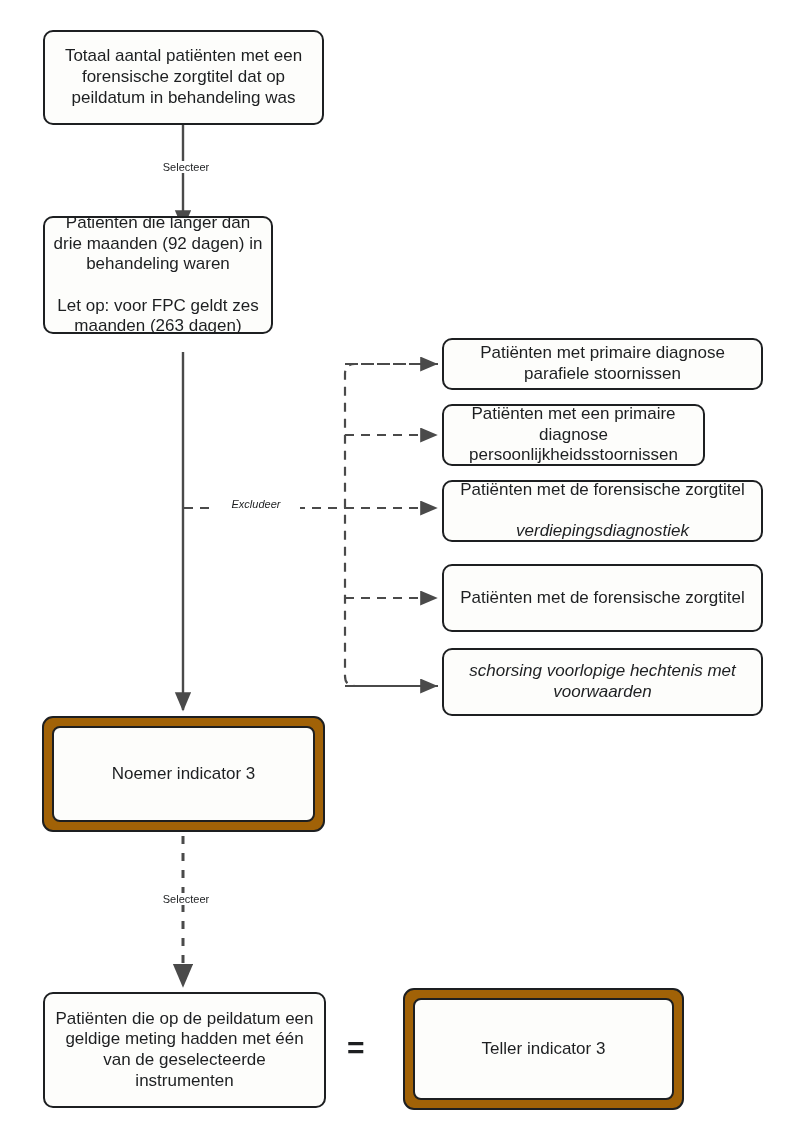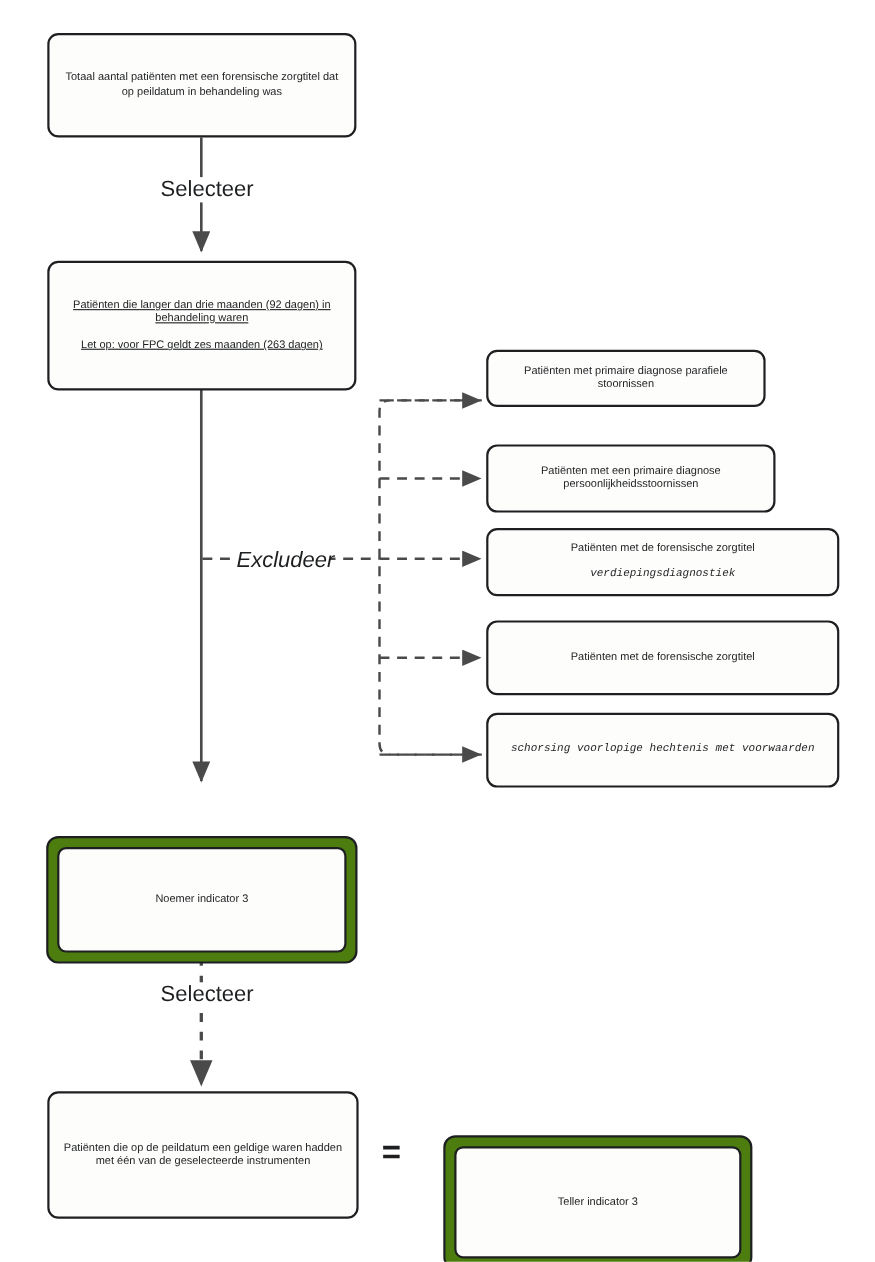--- a/index.html
+++ b/index.html
@@ -36,64 +36,62 @@
     box-sizing: border-box;
     border: 2.2px solid #1d1f21;
     border-radius: 10px;
     background: #fdfdfb;
     display: flex;
     align-items: center;
     justify-content: flex-end;
     text-align: center;
     padding: 4px 8px;
     line-height: 1.22;
-    font-size: 10px;
+    font-size: 17px;
   }
   .node .txt {
     display: block;
     width: 100%;
     white-space: pre-line;
   }
   .node.double {
     border-radius: 11px;
-    background: #4d7c0f;
+    background: #a16207;
     padding: 8px;
-    margin-top: 44px;
   }
   .node.double > .inner {
     box-sizing: border-box;
     width: 100%;
     height: 100%;
     border: 2.2px solid #1d1f21;
     border-radius: 8px;
     background: #fdfdfb;
     display: flex;
     align-items: center;
     justify-content: center;
     text-align: center;
   }
   .edge-label {
     position: absolute;
-    font-size: 20px;
+    font-size: 11px;
     color: #1d1f21;
     background: #ffffff;
     padding: 0 3px;
     white-space: nowrap;
     text-align: center;
   }
   .equals-sign {
     position: absolute;
     font-size: 30px;
     font-weight: 600;
     color: #1d1f21;
     line-height: 1;
   }
   .ital {
     font-style: italic;
-    font-family: Liberation Mono, monospace;
   }
 </style>
 </head>
 <body>
 
 <div id="diagram-root">
 
   <svg class="connector-layer" viewBox="0 0 795 1147">
     <defs>
       <marker id="arrowSolid" markerWidth="9" markerHeight="9" refX="7.4" refY="3.4" orient="auto" markerUnits="strokeWidth">
@@ -120,30 +118,30 @@
 
     <line x1="183" y1="836" x2="183" y2="986" stroke="#4a4a4a" stroke-width="3" stroke-dasharray="8,9" marker-end="url(#arrowSolid)"></line>
   </svg>
 
   <div class="node" style="left:43px; top:30px; width:281px; height:95px;">
     <span class="txt">Totaal aantal patiënten met een forensische zorgtitel dat op peildatum in behandeling was</span>
   </div>
 
   <div class="edge-label" style="left:143px; top:161px; width:80px;">Selecteer</div>
 
-  <div class="node" style="left:43px; top:237px; width:281px; height:118px;text-decoration:underline;">
+  <div class="node" style="left:43px; top:216px; width:230px; height:118px;">
     <span class="txt">
       <span style="display: block;">Patiënten die langer dan drie maanden (92 dagen) in behandeling waren</span>
       <span style="display: block;">Let op: voor FPC geldt zes maanden (263 dagen)</span>
     </span>
   </div>
 
   <div class="edge-label" style="left:212px; top:498px; width:82px;font-style:italic;">Excludeer</div>
 
-  <div class="node" style="left:442px; top:318px; width:254px; height:52px;">
+  <div class="node" style="left:442px; top:338px; width:321px; height:52px;">
     <span class="txt">
       <span style="display: block;">Patiënten met primaire diagnose parafiele stoornissen</span>
     </span>
   </div>
 
   <div class="node" style="left:442px; top:404px; width:263px; height:62px;">
     <span class="txt">
       <span style="display: block;">Patiënten met een primaire diagnose persoonlijkheidsstoornissen</span>
     </span>
   </div>
@@ -169,21 +167,21 @@
 
   <div class="node double" style="left:42px; top:716px; width:283px; height:116px;">
     <div class="inner">
       <span class="txt">Noemer indicator 3</span>
     </div>
   </div>
 
   <div class="edge-label" style="left:143px; top:893px; width:80px;">Selecteer</div>
 
   <div class="node" style="left:43px; top:992px; width:283px; height:116px;">
-    <span class="txt">Patiënten die op de peildatum een geldige waren hadden met één van de geselecteerde instrumenten</span>
+    <span class="txt">Patiënten die op de peildatum een geldige meting hadden met één van de geselecteerde instrumenten</span>
   </div>
 
   <div class="equals-sign" style="left:347px; top:1033px;">=</div>
 
   <div class="node double" style="left:403px; top:988px; width:281px; height:122px;">
     <div class="inner">
       <span class="txt">Teller indicator 3</span>
     </div>
   </div>
 

